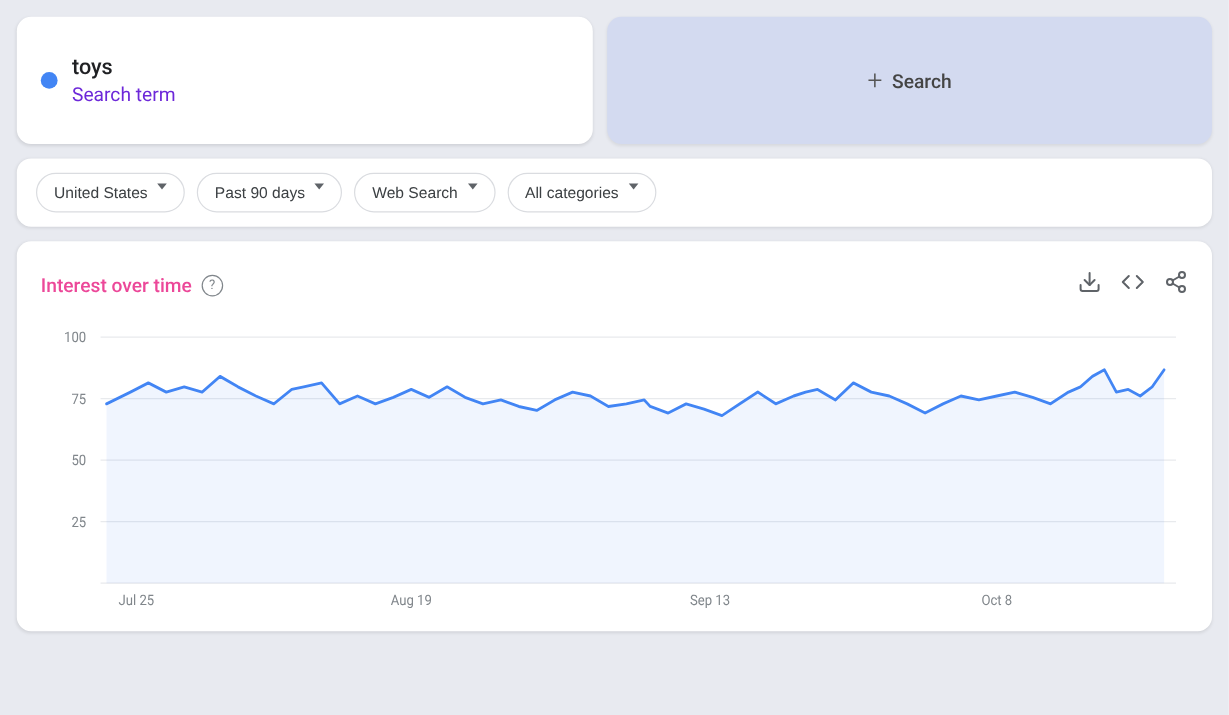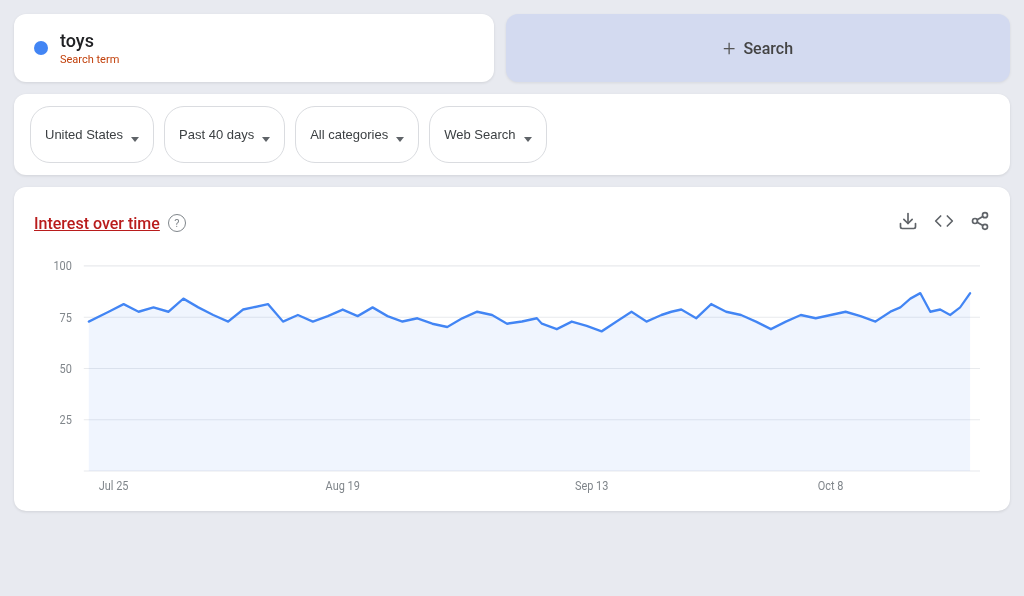--- a/index.html
+++ b/index.html
@@ -14,21 +14,21 @@
 
     .top-section {
       display: flex;
       gap: 12px;
       margin-bottom: 12px;
     }
 
     .search-card {
       background: #fff;
       border-radius: 12px;
-      padding: 16px 20px;
+      padding: 32px 20px;
       display: flex;
       align-items: center;
       gap: 12px;
       flex: 0 0 480px;
       box-shadow: 0 1px 3px rgba(0,0,0,0.1);
     }
 
     .search-dot {
       width: 14px;
       height: 14px;
@@ -37,22 +37,22 @@
       flex-shrink: 0;
     }
 
     .search-info {}
     .search-term {
       font-size: 18px;
       font-weight: 500;
       color: #202124;
     }
     .search-label {
-      font-size: 11px;
-      color: #c2410c;
+      font-size: 16px;
+      color: #6d28d9;
       margin-top: 2px;
     }
 
     .compare-card {
       background: #d3daf0;
       border-radius: 12px;
       padding: 16px 20px;
       display: flex;
       align-items: center;
       justify-content: center;
@@ -82,23 +82,23 @@
       padding: 12px 16px;
       display: flex;
       align-items: center;
       gap: 10px;
       margin-bottom: 12px;
       box-shadow: 0 1px 3px rgba(0,0,0,0.1);
     }
 
     .filter-btn {
       display: flex;
-      align-items: flex-end;
+      align-items: flex-start;
       gap: 6px;
-      padding: 20px 14px;
+      padding: 8px 14px;
       border: 1px solid #dadce0;
       border-radius: 20px;
       background: #fff;
       cursor: pointer;
       font-size: 13px;
       color: #3c4043;
       white-space: nowrap;
     }
 
     .chevron-down {
@@ -127,22 +127,21 @@
 
     .chart-title-row {
       display: flex;
       align-items: center;
       gap: 8px;
     }
 
     .chart-title {
       font-size: 16px;
       font-weight: 500;
-      color: #b91c1c;
-      text-decoration: underline;
+      color: #ec4899;
     }
 
     .help-icon {
       width: 18px;
       height: 18px;
       border-radius: 50%;
       border: 1.5px solid #80868b;
       display: flex;
       align-items: center;
       justify-content: center;
@@ -221,29 +220,29 @@
     </div>
   </div>
 </div>
 
 <div class="filters-card">
   <button class="filter-btn">
     <span>United States</span>
     <span class="chevron-down"></span>
   </button>
   <button class="filter-btn">
-    <span>Past 40 days</span>
+    <span>Past 90 days</span>
+    <span class="chevron-down"></span>
+  </button>
+  <button class="filter-btn">
+    <span>Web Search</span>
     <span class="chevron-down"></span>
   </button>
   <button class="filter-btn">
     <span>All categories</span>
-    <span class="chevron-down"></span>
-  </button>
-  <button class="filter-btn">
-    <span>Web Search</span>
     <span class="chevron-down"></span>
   </button>
 </div>
 
 <div class="chart-card">
   <div class="chart-header">
     <div class="chart-title-row">
       <span class="chart-title">Interest over time</span>
       <div class="help-icon">
         <span>?</span>

